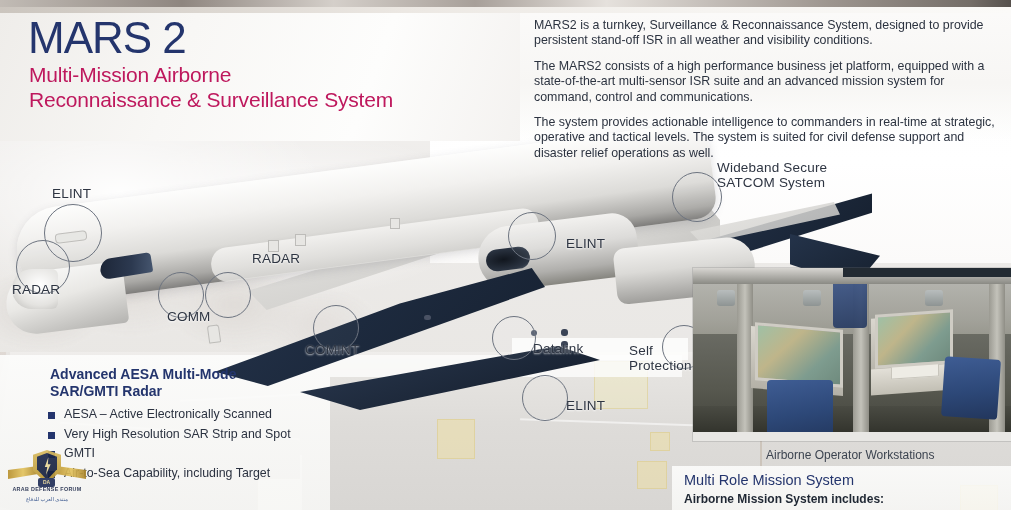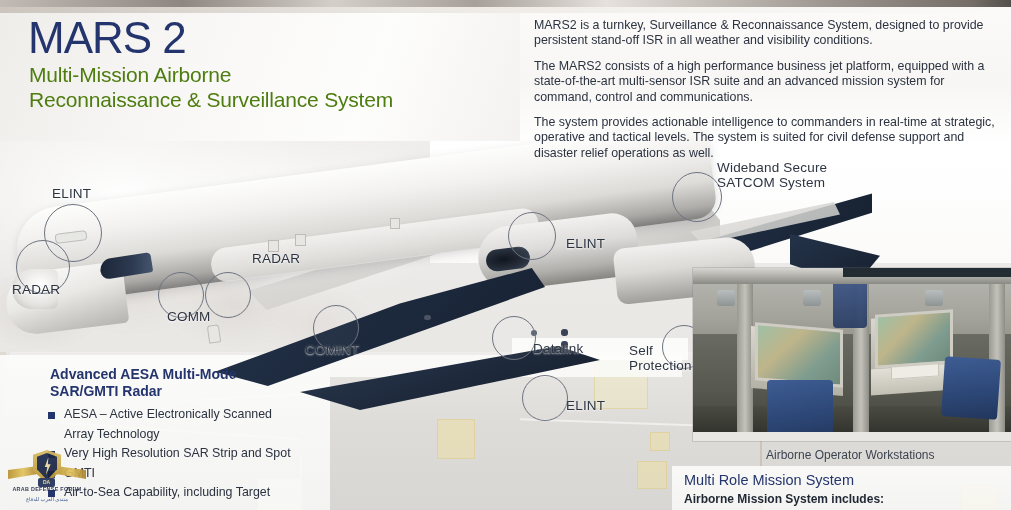--- a/index.html
+++ b/index.html
@@ -146,21 +146,21 @@
         background:rgba(255,255,255,.04);}
 
   
   .lab{position:absolute;color:#2e3542;font-size:13.5px;letter-spacing:.2px;
        white-space:nowrap;text-shadow:0 1px 2px rgba(255,255,255,.85);}
   .lab.two{line-height:15px;white-space:normal;}
 
   
   .title{position:absolute;left:28px;top:16px;color:#24356d;font-size:44px;
          font-weight:normal;letter-spacing:-1px;line-height:1;}
-  .subtitle{position:absolute;left:29px;top:62px;color:#4d7c0f;font-size:21px;
+  .subtitle{position:absolute;left:29px;top:62px;color:#be185d;font-size:21px;
             line-height:25px;letter-spacing:-.2px;}
 
   .para{position:absolute;left:534px;top:14px;width:462px;color:#2c3340;
         font-size:12.4px;line-height:15.4px;}
   .para p{margin:4px 0 10px 0;}
 
   
   .radar-panel{position:absolute;left:48px;top:366px;width:282px;}
   .rp-title{color:#24356d;font-size:14px;font-weight:bold;line-height:17px;
             margin:0 0 6px 2px;}
@@ -347,21 +347,20 @@
     <p>The system provides actionable intelligence to commanders in real-time at strategic, operative and tactical levels. The system is suited for civil defense support and disaster relief operations as well.</p>
   </div>
 
   <div class="radar-panel">
     <div class="rp-title">
       <span>Advanced AESA Multi-Mode</span><br>
       <span>SAR/GMTI Radar</span>
     </div>
     <ul class="rp-list">
       <li>AESA – Active Electronically Scanned</li>
-      <li class="cont">Array Technology</li>
       <li>Very High Resolution SAR Strip and Spot</li>
       <li>GMTI</li>
       <li>Air-to-Sea Capability, including Target</li>
 
     </ul>
   </div>
 
   <div class="cabin">
     <div class="cab-wall"></div>
     <div class="cab-win cw1"></div>

